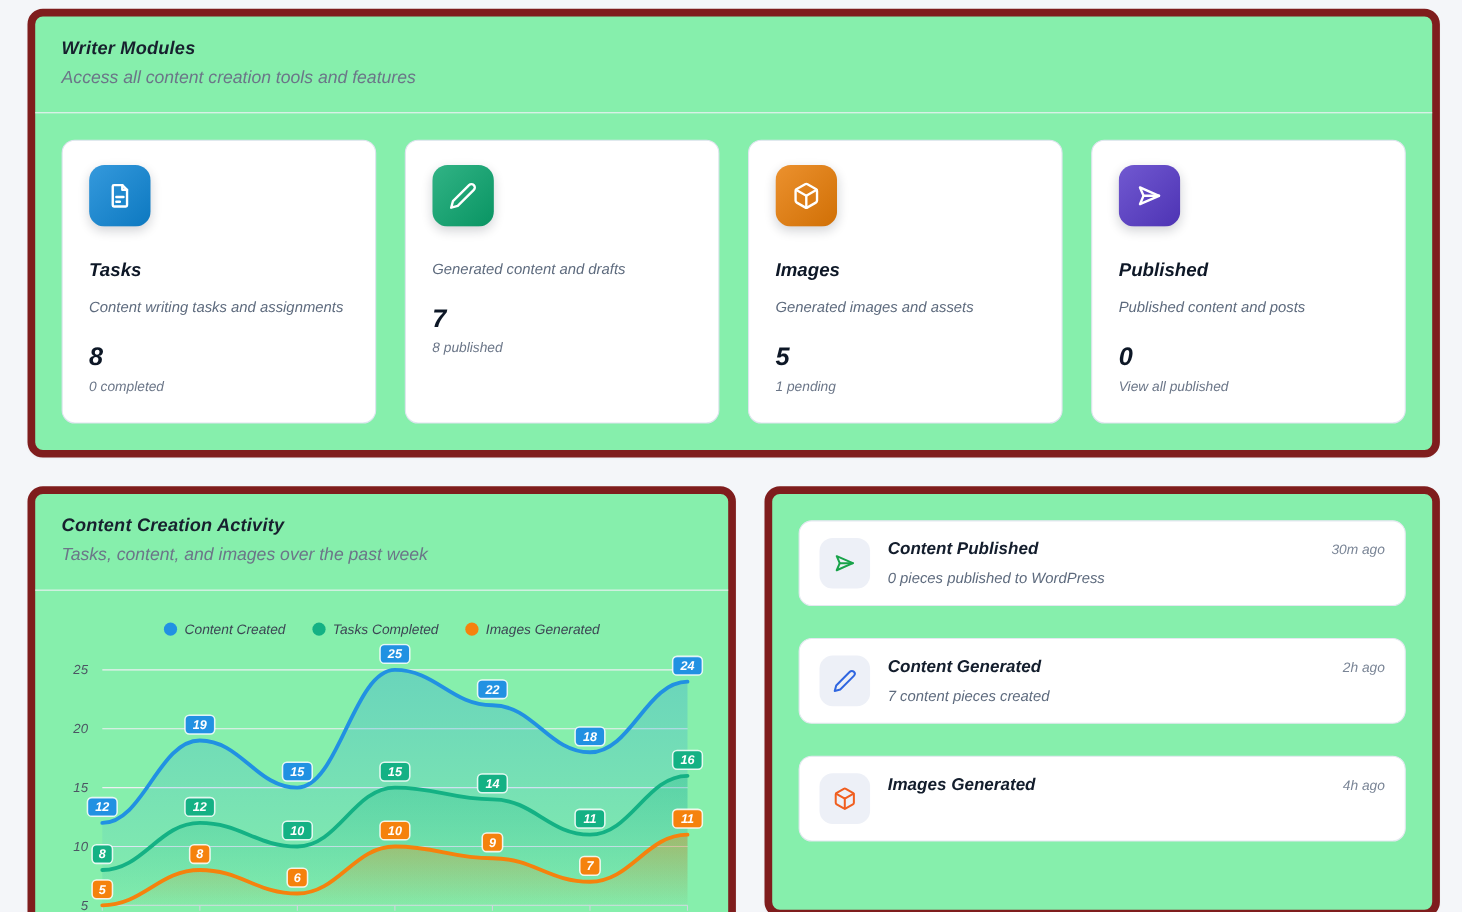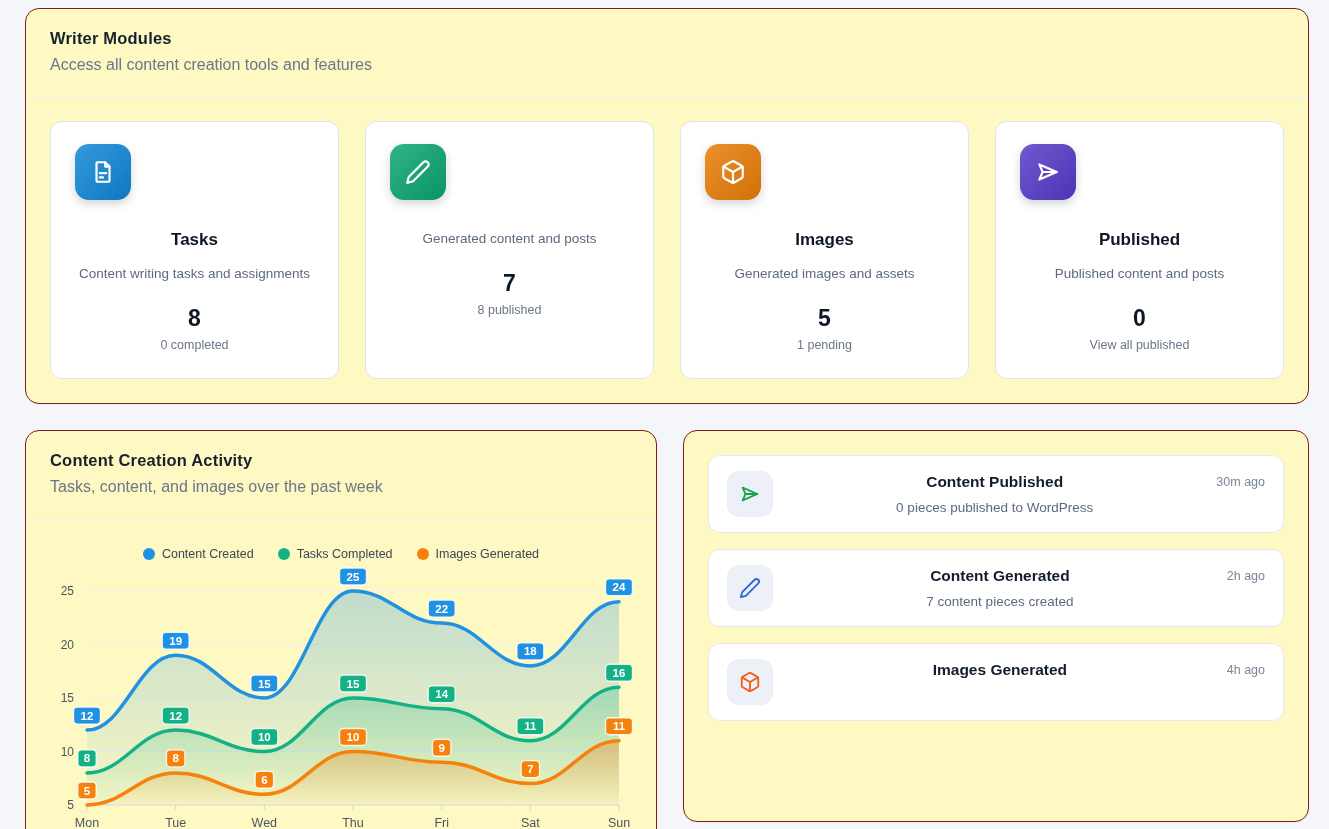--- a/index.html
+++ b/index.html
@@ -5,33 +5,34 @@
   * { margin:0; padding:0; box-sizing:border-box; }
   html,body { width:1329px; height:829px; overflow:hidden; }
   body {
     background:#f4f6f9;
     font-family:"Liberation Sans", sans-serif;
     color:#101828;
   }
   .page { padding:8px 20px 0 25px; }
 
   .card {
-    background:#fef9c3;
-    border:1px solid #7f1d1d;
+    background:#86efac;
+    border:7px solid #7f1d1d;
     border-radius:14px;
     box-shadow:0 1px 2px rgba(16,24,40,.03);
+    font-style:italic;
   }
   .card-header { padding:20px 24px 22px 24px; border-bottom:1px solid #eef1f5; }
   .card-title { font-size:16.5px; font-weight:700; color:#17202e; letter-spacing:.2px; }
   .card-subtitle { font-size:16px; color:#6b7688; margin-top:8px; }
 
   
   .modules-card { margin-bottom:26px; }
   .modules-grid {
-    display:grid; grid-template-columns:repeat(4,1fr); gap:26px; padding:24px;text-align:center;
+    display:grid; grid-template-columns:repeat(4,1fr); gap:26px; padding:24px;
   }
   .module-card {
     border:1px solid #dfe4ef; border-radius:12px; padding:22px 24px 26px 24px;
     background:#fff; cursor:pointer; min-height:240px;
   }
   .module-icon {
     width:56px; height:56px; border-radius:14px;
     display:flex; align-items:center; justify-content:center; color:#fff;
     background-image:linear-gradient(135deg, rgba(255,255,255,.16), rgba(0,0,0,.10));
     box-shadow:0 4px 10px rgba(16,24,40,.18);
@@ -45,21 +46,21 @@
   
   .bottom-row { display:grid; grid-template-columns:1fr 1fr; gap:26px; }
   .chart-card { height:520px; }
   .chart-body { padding:14px 15px 0 15px; }
   .legend { display:flex; justify-content:center; gap:24px; margin:14px 0 6px 0; }
   .legend-item { display:flex; align-items:center; gap:7px; cursor:pointer; }
   .legend-dot { width:12px; height:12px; border-radius:50%; }
   .legend-label { font-size:12.5px; color:#3c4654; }
 
   
-  .activity-body { padding:24px; display:flex; flex-direction:column; gap:16px;text-align:center; }
+  .activity-body { padding:24px; display:flex; flex-direction:column; gap:29px; }
   .activity-item {
     border:1px solid #e4e8f0; border-radius:12px; padding:15px 18px;
     display:flex; align-items:flex-start; gap:16px; cursor:pointer; background:#fff;
   }
   .activity-icon {
     width:46px; height:46px; border-radius:12px; background:#edf0f7;
     display:flex; align-items:center; justify-content:center; flex:0 0 auto;
   }
   .activity-main { flex:1; padding-top:2px; }
   .activity-title { font-size:15.5px; font-weight:700; color:#131d2c; margin-bottom:9px; }
@@ -93,21 +94,21 @@
         <div class="module-count">8</div>
         <div class="module-sub">0 completed</div>
       </div>
 
       <div class="module-card">
         <div class="module-icon" style="background-color: rgb(10, 165, 110);">
           <svg width="26" height="26" viewBox="0 0 24 24" fill="none" stroke="currentColor" stroke-width="2" stroke-linecap="round" stroke-linejoin="round">
             <path d="M17 3a2.8 2.8 0 1 1 4 4L7.5 20.5 2 22l1.5-5.5z"></path>
           </svg>
         </div>
-        <div class="module-desc">Generated content and posts</div>
+        <div class="module-desc">Generated content and drafts</div>
         <div class="module-count">7</div>
         <div class="module-sub">8 published</div>
       </div>
 
       <div class="module-card">
         <div class="module-icon" style="background-color: rgb(232, 124, 6);">
           <svg width="26" height="26" viewBox="0 0 24 24" fill="none" stroke="currentColor" stroke-width="2" stroke-linecap="round" stroke-linejoin="round">
             <path d="M21 16V8a2 2 0 0 0-1-1.73l-7-4a2 2 0 0 0-2 0l-7 4A2 2 0 0 0 3 8v8a2 2 0 0 0 1 1.73l7 4a2 2 0 0 0 2 0l7-4A2 2 0 0 0 21 16z"></path>
             <path d="M3.3 7L12 12l8.7-5"></path>
               <path d="M12 22V12"></path>

